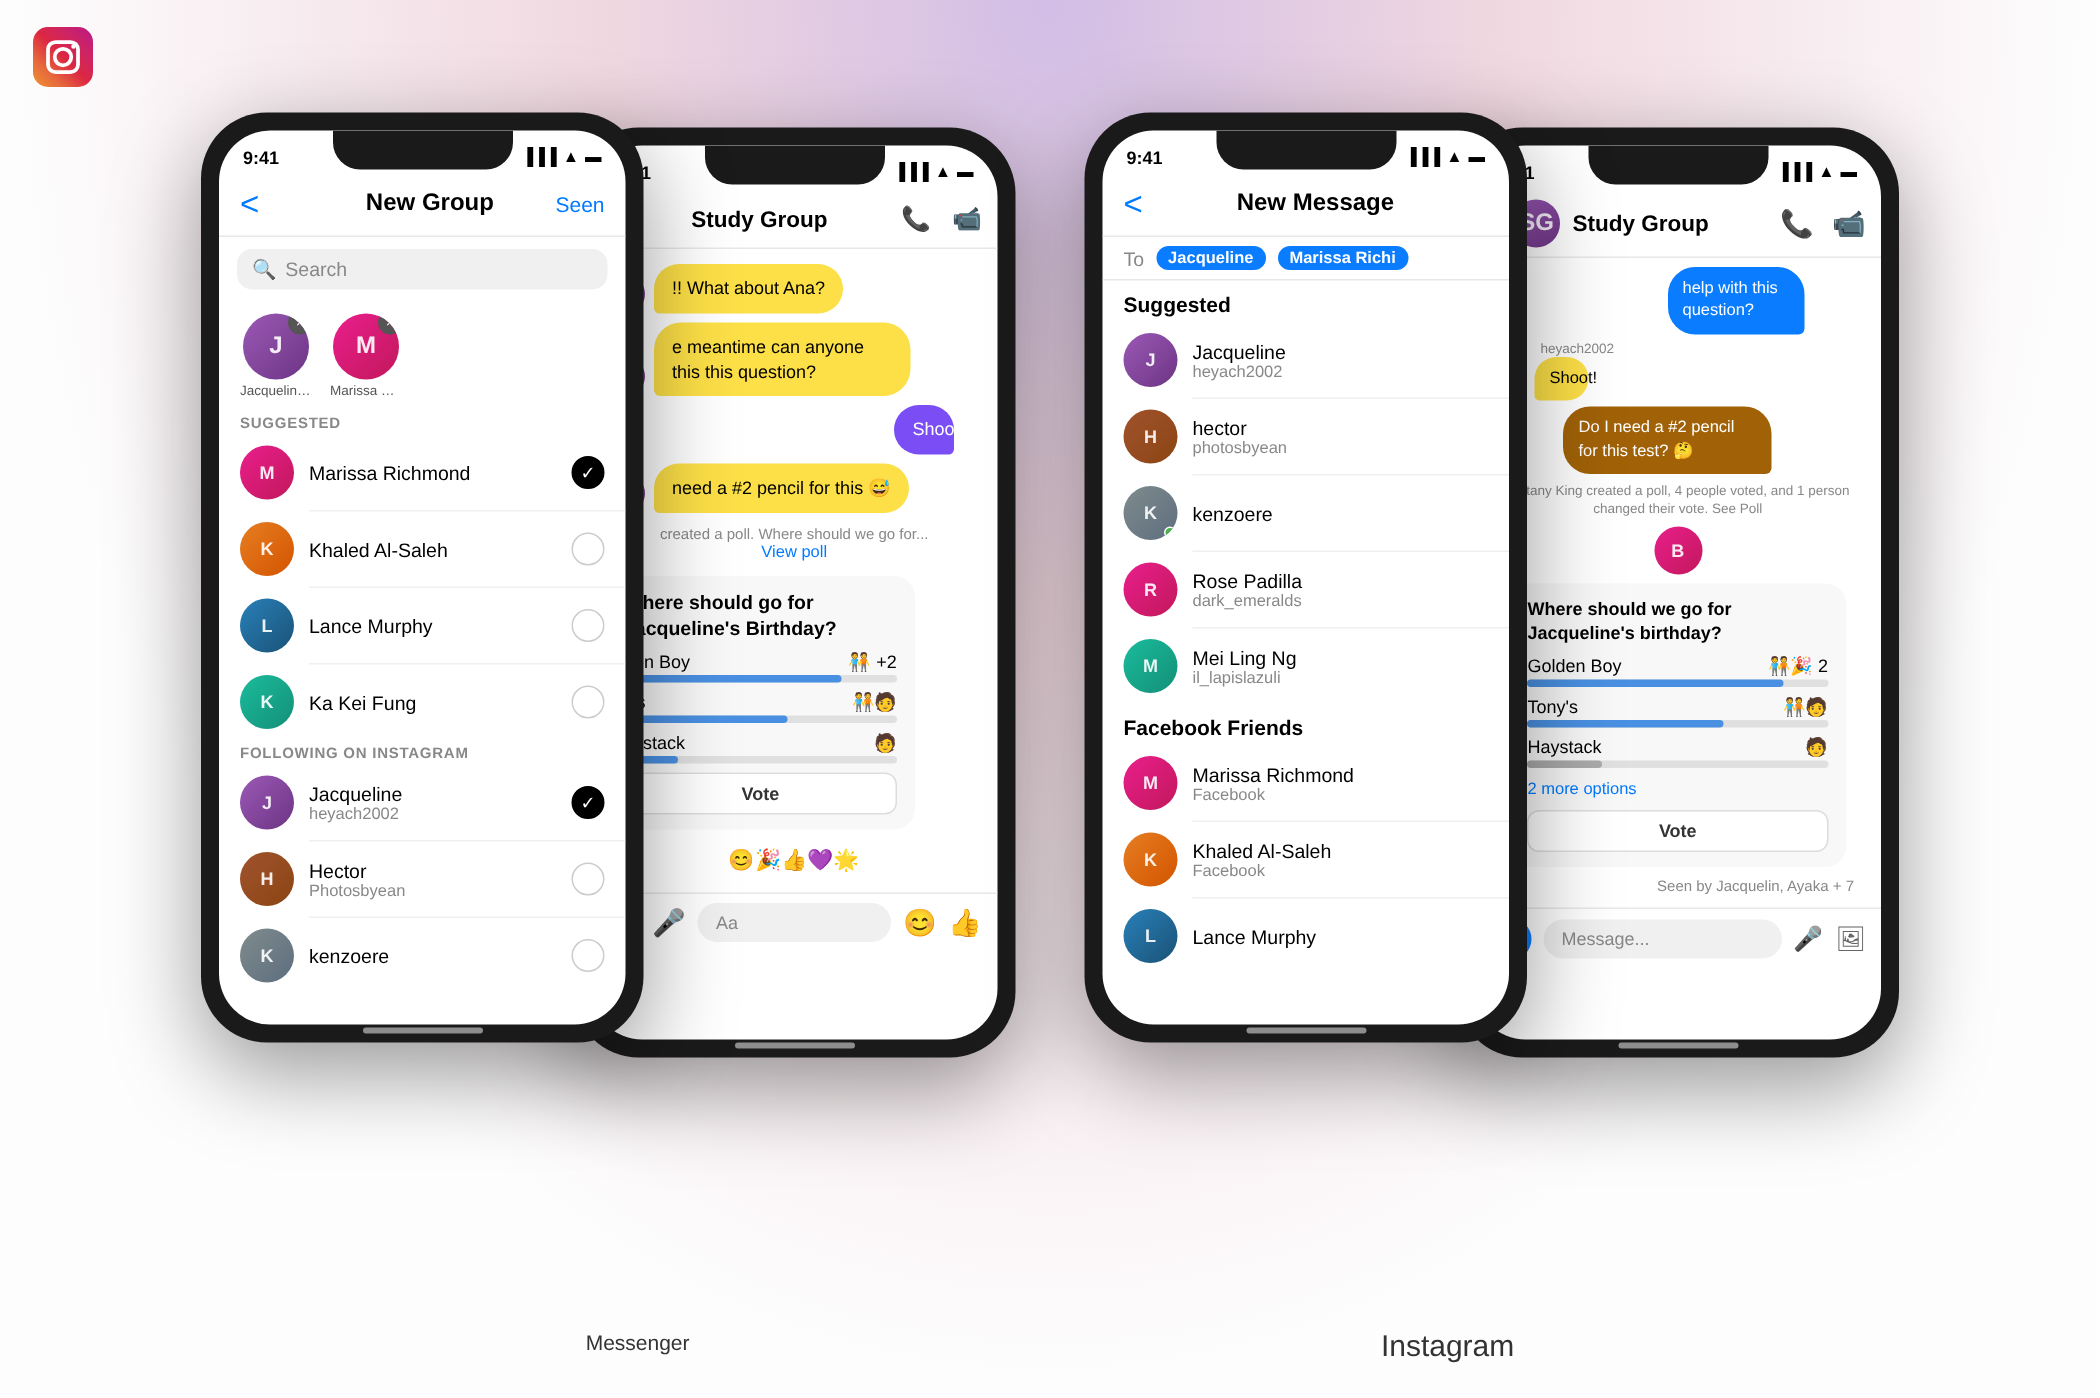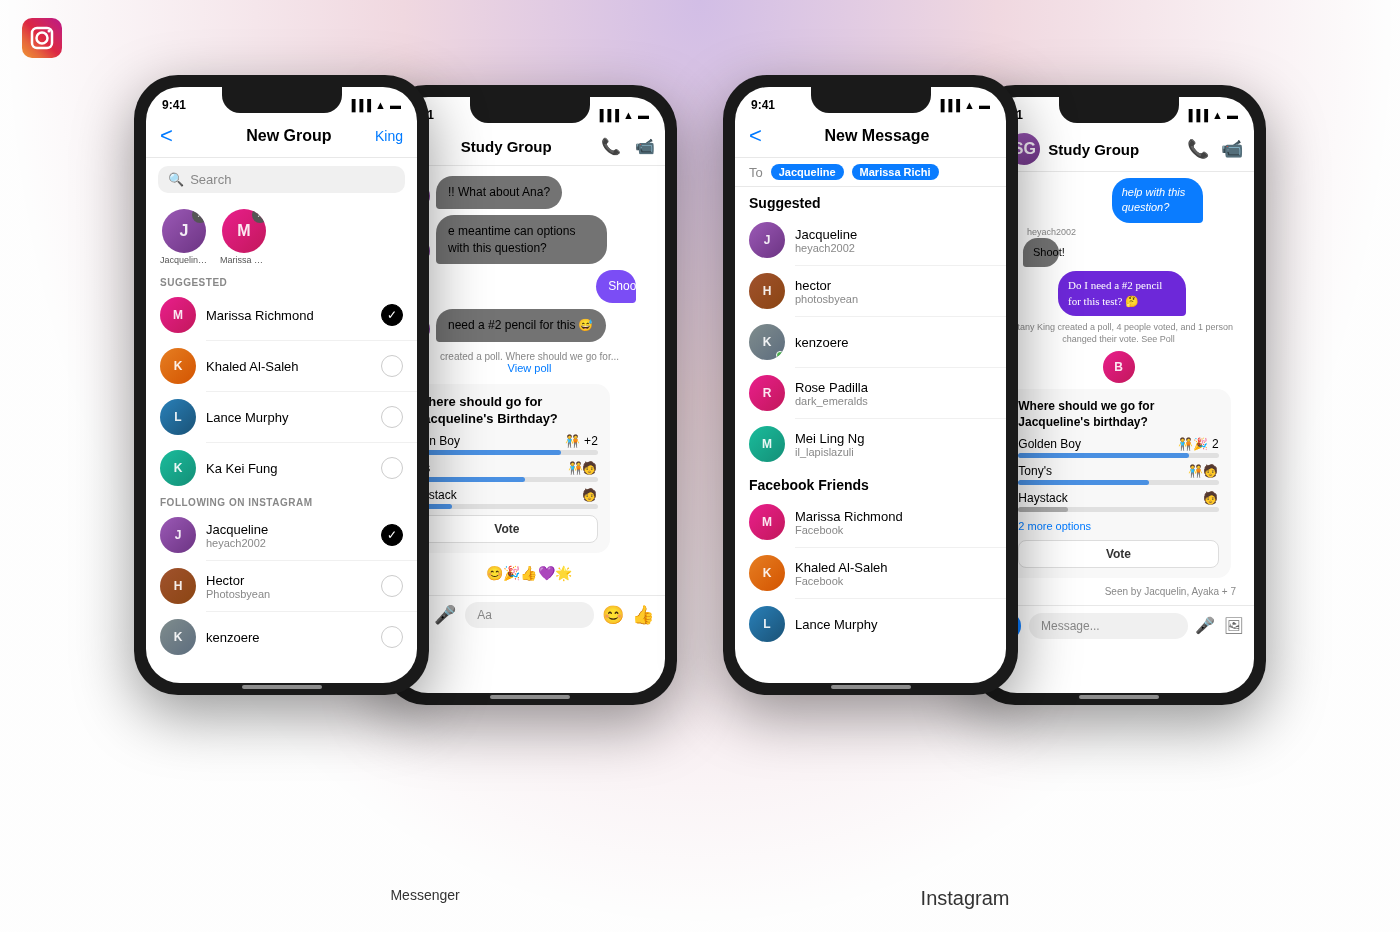--- a/index.html
+++ b/index.html
@@ -259,21 +259,21 @@
     }
 
     .msg-sent {
       background: #7b4df5;
       color: #fff;
       align-self: flex-end;
       border-bottom-right-radius: 4px;
     }
 
     .msg-received {
-      background: #737373;
+      background: #fde047;
       color: #000;
       align-self: flex-start;
       border-bottom-left-radius: 4px;
     }
 
     .msg-row {
       display: flex;
       align-items: flex-end;
       gap: 6px;
     }
@@ -494,21 +494,21 @@
             <div class="status-icons">
               <span>▐▐▐</span>
               <span>▲</span>
               <span>▬</span>
             </div>
           </div>
 
           <div class="nav-bar">
             <span class="nav-back">&lt;</span>
             <span class="nav-title">New Group</span>
-            <span class="nav-action">King</span>
+            <span class="nav-action">Seen</span>
           </div>
 
           <div class="search-bar">
             <span>🔍</span>
             <span>Search</span>
           </div>
 
           <div class="selected-row">
             <div class="selected-avatar">
               <div class="avatar-circle av-purple" style="position:relative;">
@@ -641,21 +641,21 @@
               <div class="msg-avatar-small av-purple">
                   <div class="avatar-person-sm" style="font-size:10px;">J</div>
                 </div>
               <div class="msg-bubble msg-received">!! What about Ana?</div>
             </div>
 
             <div class="msg-row">
               <div class="msg-avatar-small av-purple">
                   <div class="avatar-person-sm" style="font-size:10px;">J</div>
                 </div>
-              <div class="msg-bubble msg-received">e meantime can options with this question?</div>
+              <div class="msg-bubble msg-received">e meantime can anyone this this question?</div>
             </div>
 
             <div style="align-self:flex-end;">
               <div class="msg-bubble msg-sent">Shoot!</div>
             </div>
 
             <div class="msg-row">
               <div class="msg-avatar-small av-purple">
                   <div class="avatar-person-sm" style="font-size:10px;">J</div>
                 </div>
@@ -863,36 +863,36 @@
               </div>
             <span class="chat-nav-title-right">Study Group</span>
             <div style="display:flex; gap:12px;">
               <span style="font-size:18px;">📞</span>
               <span style="font-size:18px;">📹</span>
             </div>
           </div>
 
           <div class="messages-area" style="padding:6px 8px; gap:4px;">
 
-            <div style="align-self:flex-end;font-style:italic;">
+            <div style="align-self:flex-end;">
               <div class="msg-bubble" style="background:#0a7cff; color:#fff; border-radius:18px 18px 4px 18px; font-size:11px; padding:7px 10px;">help with this question?</div>
             </div>
 
             <div class="msg-row">
               <div class="msg-avatar-small av-gray">
                   <div class="avatar-person-sm" style="font-size:9px;">U</div>
                 </div>
               <div style="display:flex; flex-direction:column; gap:1px;">
                 <div style="font-size:9px; color:#888; padding-left:4px;">heyach2002</div>
                 <div class="msg-bubble msg-received" style="font-size:11px; padding:7px 10px;">Shoot!</div>
               </div>
             </div>
 
             <div style="align-self:flex-end;">
-              <div class="msg-bubble" style="background:#6d28d9; color:#fff; border-radius:18px 18px 4px 18px; font-size:11px; padding:7px 10px;font-family:Liberation Serif, serif;">Do I need a #2 pencil for this test? 🤔</div>
+              <div class="msg-bubble" style="background:#a16207; color:#fff; border-radius:18px 18px 4px 18px; font-size:11px; padding:7px 10px;">Do I need a #2 pencil for this test? 🤔</div>
             </div>
 
             <div style="font-size:9px; color:#888; text-align:center; padding:2px 8px; line-height:1.3;">
               <span>Brittany King created a poll, 4 people voted, and 1 person changed their vote. See Poll</span>
             </div>
 
             <div style="display:flex; justify-content:center;">
               <div style="width:32px; height:32px; border-radius:50%; overflow:hidden;" class="av-pink">
                 <div class="avatar-person-sm">B</div>
               </div>

